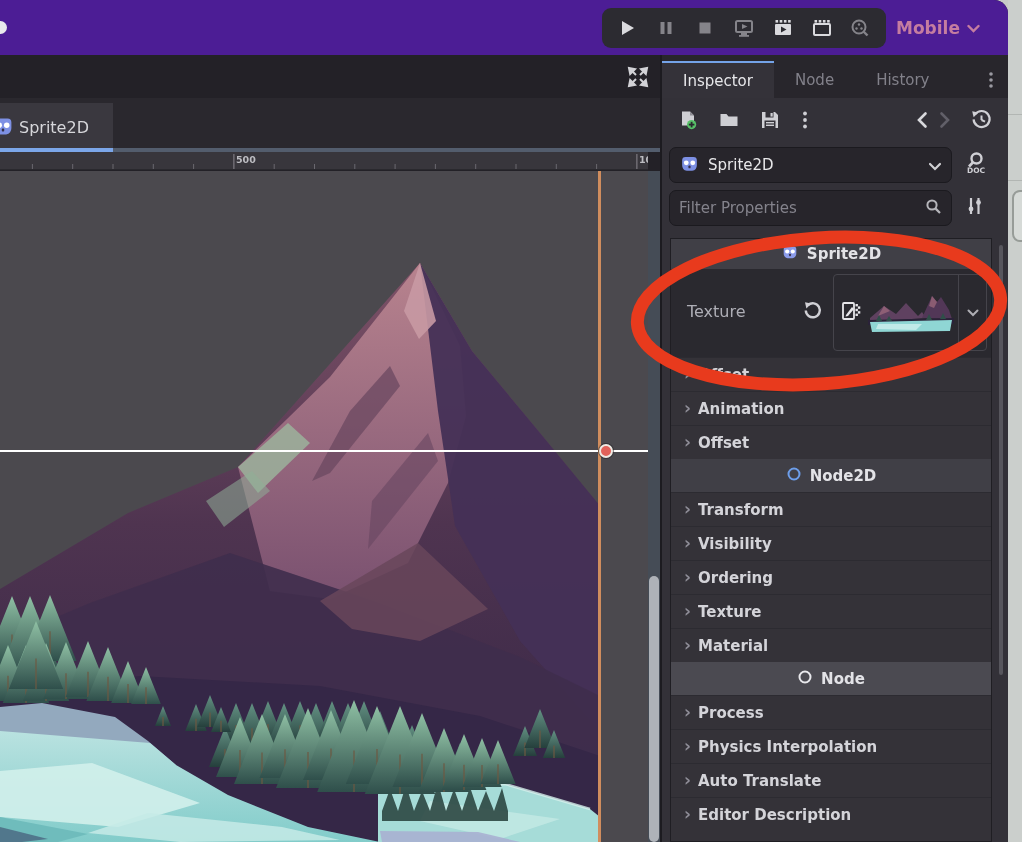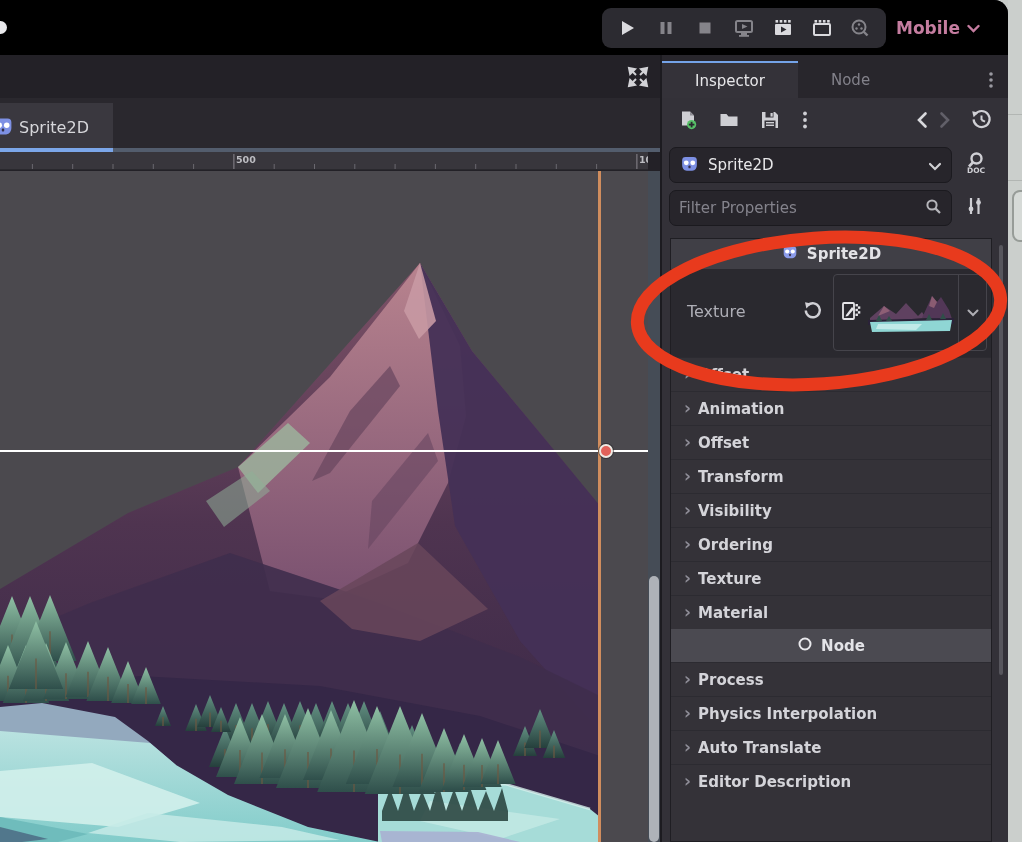--- a/index.html
+++ b/index.html
@@ -2,21 +2,21 @@
 <html><head>
 <meta charset="utf-8">
 <style>
   * { margin:0; padding:0; box-sizing:border-box; }
   html,body { width:1022px; height:842px; overflow:hidden; background:#c7cbc8;
               font-family:"DejaVu Sans", sans-serif; }
   .window { position:absolute; left:0; top:0; width:1008px; height:842px;
             background:#232127; border-top-right-radius:14px; overflow:hidden; }
 
   
-  .topbar { position:absolute; left:0; top:0; width:100%; height:55px; background:#000000; }
+  .topbar { position:absolute; left:0; top:0; width:100%; height:55px; background:#4c1d95; }
   .corner-dot { position:absolute; left:-6px; top:21px; width:13px; height:13px;
                 border-radius:50%; background:#e9e9ec; }
   .run-toolbar { position:absolute; left:602px; top:8px; width:284px; height:40px;
                  background:#2c2b31; border-radius:9px; display:flex;
                  align-items:center; justify-content:space-around; padding:0 6px; }
   .run-btn { width:30px; height:30px; display:flex; align-items:center; justify-content:center;
              border-radius:5px; cursor:default; }
   .profile { position:absolute; left:896px; top:0; height:55px; display:flex;
              align-items:center; gap:7px; cursor:default; }
   .profile-label { color:#c57da0; font-size:17px; font-weight:bold; }
@@ -44,21 +44,21 @@
   .vscroll-track { position:absolute; left:648px; top:116px; width:12px; height:671px; background:#454c56; }
   .vscroll-thumb { position:absolute; left:1px; top:405px; width:10px; height:266px;
                    border-radius:5px; background:#aeb2b8; }
 
   
   .inspector { position:absolute; left:660px; top:55px; width:348px; height:787px;
                background:#333138; border-left:2px solid #1c1b20; }
   .insp-tabs { position:absolute; left:0; top:0; width:100%; height:43px; background:#28262c;
                display:flex; align-items:flex-end; }
   .insp-tab { height:37px; display:flex; align-items:center; justify-content:center;
-              padding:0 33px; font-size:15px; color:#82818a; cursor:default; }
+              padding:0 21px; font-size:15px; color:#82818a; cursor:default; }
   .insp-tab.active { background:#343239; color:#e7e7ea; border-top:2px solid #74a3e8; }
   .insp-tabs-menu { margin-left:auto; margin-right:10px; height:37px; display:flex; align-items:center; }
   .insp-toolbar { position:absolute; left:0; top:43px; width:100%; height:47px;
                   display:flex; align-items:center; padding:0 16px; gap:21px; }
   .insp-toolbar .nav { margin-left:auto; display:flex; align-items:center; gap:11px; }
   .field { background:#27252b; border:1px solid #1b1a1f; border-radius:7px; height:36px;
            display:flex; align-items:center; padding:0 9px; gap:8px; }
   .object-row { position:absolute; left:7px; top:92px; width:334px; display:flex; align-items:center; gap:13px; }
   .object-field { flex:0 0 283px; cursor:default; }
   .object-label { color:#e8e8ea; font-size:15px; }
@@ -376,20 +376,21 @@
     </div>
     <div class="vscroll-track">
       <div class="vscroll-thumb"></div>
     </div>
   </div>
 
   <div class="inspector">
     <div class="insp-tabs" id="insp-tabs">
         <div class="insp-tab active">Inspector</div>
         <div class="insp-tab">Node</div>
+        <div class="insp-tab">History</div>
 
       <div class="insp-tabs-menu">
         <svg width="14" height="18" viewBox="0 0 14 18">
             <circle cx="7" cy="3" r="1.8" fill="#9a99a1"></circle>
             <circle cx="7" cy="9" r="1.8" fill="#9a99a1"></circle>
             <circle cx="7" cy="15" r="1.8" fill="#9a99a1"></circle>
           </svg>
       </div>
     </div>
 
@@ -544,20 +545,26 @@
           <span class="cat-label">Offset</span>
         </div>
         <div class="prop-category">
           <span class="cat-chevron">›</span>
           <span class="cat-label">Animation</span>
         </div>
         <div class="prop-category">
           <span class="cat-chevron">›</span>
           <span class="cat-label">Offset</span>
         </div>
+        <div class="prop-header">
+          <span><svg width="16" height="16" viewBox="0 0 16 16">
+              <circle cx="8" cy="8" r="5.5" fill="none" stroke="#6d9eea" stroke-width="2"></circle>
+            </svg></span>
+          <span>Node2D</span>
+        </div>
         <div class="prop-category">
           <span class="cat-chevron">›</span>
           <span class="cat-label">Transform</span>
         </div>
         <div class="prop-category">
           <span class="cat-chevron">›</span>
           <span class="cat-label">Visibility</span>
         </div>
         <div class="prop-category">
           <span class="cat-chevron">›</span>

